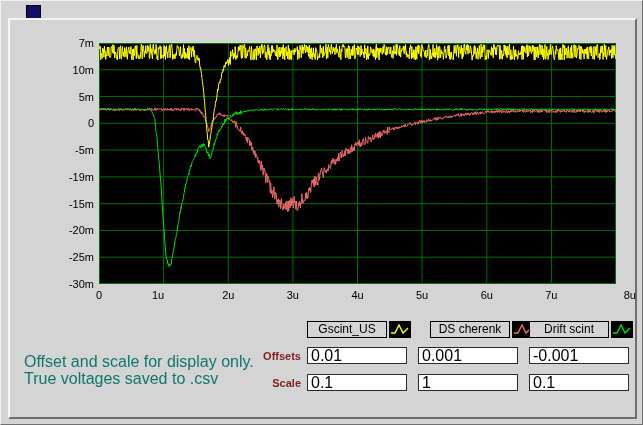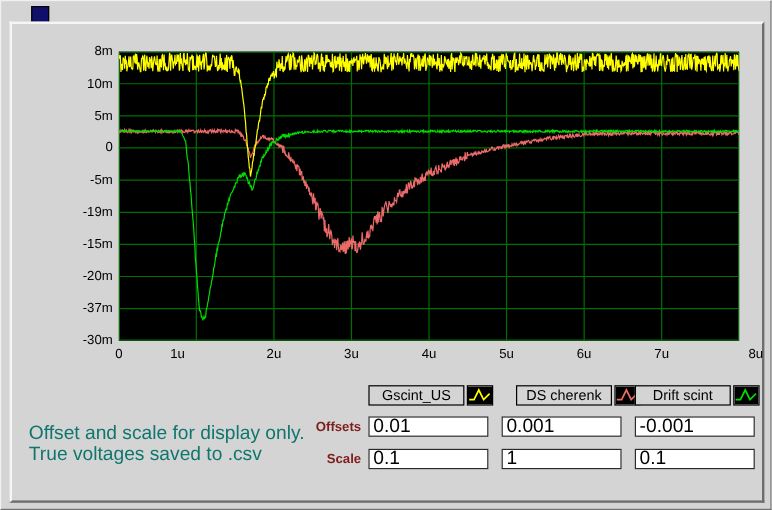--- a/index.html
+++ b/index.html
@@ -33,29 +33,29 @@
 </head>
 <body>
 
 <div class="window">
   <div class="deco-square"></div>
 
   <div class="panel">
 
     <div class="graph">
       <div id="y-labels">
-          <span class="ytick" style="top: 16px;">8m</span>
+          <span class="ytick" style="top: 16px;">7m</span>
           <span class="ytick" style="top: 42.7778px;">10m</span>
           <span class="ytick" style="top: 69.5556px;">5m</span>
           <span class="ytick" style="top: 96.3333px;">0</span>
           <span class="ytick" style="top: 123.111px;">-5m</span>
           <span class="ytick" style="top: 149.889px;">-19m</span>
           <span class="ytick" style="top: 176.667px;">-15m</span>
           <span class="ytick" style="top: 203.444px;">-20m</span>
-          <span class="ytick" style="top: 230.222px;">-37m</span>
+          <span class="ytick" style="top: 230.222px;">-25m</span>
           <span class="ytick" style="top: 257px;">-30m</span>
         </div>
       <svg id="plot-svg" class="plot" viewBox="0 0 517 241" width="517" height="241">
           <line x1="0" y1="0.5" x2="517" y2="0.5" stroke="#007000" stroke-width="1"></line>
           <line x1="0" y1="26.8" x2="517" y2="26.8" stroke="#007000" stroke-width="1"></line>
           <line x1="0" y1="53.6" x2="517" y2="53.6" stroke="#007000" stroke-width="1"></line>
           <line x1="0" y1="80.3" x2="517" y2="80.3" stroke="#007000" stroke-width="1"></line>
           <line x1="0" y1="107.1" x2="517" y2="107.1" stroke="#007000" stroke-width="1"></line>
           <line x1="0" y1="133.9" x2="517" y2="133.9" stroke="#007000" stroke-width="1"></line>
           <line x1="0" y1="160.7" x2="517" y2="160.7" stroke="#007000" stroke-width="1"></line>
@@ -70,21 +70,21 @@
           <line x1="323.1" y1="0" x2="323.1" y2="241" stroke="#007000" stroke-width="1"></line>
           <line x1="387.8" y1="0" x2="387.8" y2="241" stroke="#007000" stroke-width="1"></line>
           <line x1="452.4" y1="0" x2="452.4" y2="241" stroke="#007000" stroke-width="1"></line>
           <line x1="516.5" y1="0" x2="516.5" y2="241" stroke="#007000" stroke-width="1"></line>
           <polyline points="0.0,65.3 0.4,66.0 0.9,67.4 1.3,66.9 1.8,65.4 2.2,66.6 2.7,66.8 3.1,65.4 3.6,65.6 4.0,66.0 4.5,66.7 4.9,65.1 5.4,66.9 5.8,66.4 6.3,65.5 6.7,67.1 7.2,67.5 7.6,67.5 8.1,66.4 8.5,65.1 9.0,66.7 9.4,65.3 9.9,67.0 10.3,65.7 10.8,67.2 11.2,65.6 11.7,65.8 12.1,65.5 12.6,66.7 13.0,66.3 13.5,67.0 13.9,67.5 14.4,66.3 14.8,66.5 15.3,67.7 15.7,66.7 16.2,67.6 16.6,66.3 17.1,65.9 17.5,67.3 18.0,67.0 18.4,66.5 18.9,66.6 19.3,67.3 19.8,65.2 20.2,67.1 20.7,67.5 21.1,65.9 21.6,66.9 22.0,65.5 22.5,67.1 22.9,67.6 23.4,67.4 23.8,66.2 24.3,66.0 24.7,66.0 25.2,67.2 25.6,66.5 26.1,66.4 26.5,65.7 27.0,66.6 27.4,66.5 27.9,65.6 28.3,66.2 28.8,65.3 29.2,66.6 29.7,66.7 30.1,66.2 30.6,67.3 31.0,65.5 31.5,66.1 31.9,66.1 32.4,67.6 32.8,67.4 33.3,65.9 33.7,66.9 34.2,67.3 34.6,65.9 35.1,67.4 35.5,65.5 36.0,67.1 36.4,65.2 36.9,67.1 37.3,67.3 37.8,67.0 38.2,66.2 38.7,65.7 39.1,66.0 39.6,67.0 40.0,66.1 40.5,67.6 40.9,67.4 41.4,66.8 41.8,67.6 42.3,66.5 42.7,67.4 43.2,66.9 43.6,67.0 44.1,66.4 44.5,66.6 45.0,67.6 45.4,66.5 45.9,67.7 46.3,67.5 46.8,66.1 47.2,67.3 47.7,66.8 48.1,66.3 48.6,65.4 49.0,67.2 49.5,66.1 49.9,65.6 50.4,65.4 50.8,65.3 51.3,67.5 51.7,66.1 52.1,65.3 52.6,65.7 53.0,67.4 53.5,66.5 53.9,67.1 54.4,67.2 54.8,67.3 55.3,66.8 55.7,65.1 56.2,67.4 56.6,65.4 57.1,65.8 57.5,67.3 58.0,66.0 58.4,65.1 58.9,66.5 59.3,66.4 59.8,65.7 60.2,66.3 60.7,65.6 61.1,65.8 61.6,65.6 62.0,65.5 62.5,65.7 62.9,67.6 63.4,67.5 63.8,66.6 64.3,66.5 64.7,65.8 65.2,65.9 65.6,67.3 66.1,65.6 66.5,65.2 67.0,67.4 67.4,67.4 67.9,66.6 68.3,65.4 68.8,67.2 69.2,67.1 69.7,66.0 70.1,66.1 70.6,67.2 71.0,66.7 71.5,65.3 71.9,67.4 72.4,65.4 72.8,67.7 73.3,67.3 73.7,67.7 74.2,66.3 74.6,67.7 75.1,66.8 75.5,65.4 76.0,65.7 76.4,65.2 76.9,66.3 77.3,67.3 77.8,65.2 78.2,66.6 78.7,66.1 79.1,67.1 79.6,65.3 80.0,66.6 80.5,67.4 80.9,66.5 81.4,66.1 81.8,67.7 82.3,65.2 82.7,66.4 83.2,65.1 83.6,65.2 84.1,65.1 84.5,66.9 85.0,67.7 85.4,65.1 85.9,66.2 86.3,66.3 86.8,67.2 87.2,65.7 87.7,65.7 88.1,66.4 88.6,67.0 89.0,65.1 89.5,65.8 89.9,67.5 90.4,67.5 90.8,65.9 91.3,66.2 91.7,66.3 92.2,65.5 92.6,67.2 93.1,67.4 93.5,66.9 94.0,66.0 94.4,67.1 94.9,66.4 95.3,67.0 95.8,67.3 96.2,67.5 96.7,67.7 97.1,65.1 97.6,66.1 98.0,66.3 98.5,65.1 98.9,65.5 99.4,67.4 99.8,66.1 100.3,66.8 100.7,68.3 101.2,67.5 101.6,69.8 102.1,68.7 102.5,71.1 103.0,69.5 103.4,70.0 103.8,70.9 104.3,73.2 104.7,74.0 105.2,73.8 105.6,73.6 106.1,75.2 106.5,78.1 107.0,79.2 107.4,80.2 107.9,80.5 108.3,83.3 108.8,83.6 109.2,85.6 109.7,88.6 110.1,87.0 110.6,86.6 111.0,85.1 111.5,84.6 111.9,83.6 112.4,81.1 112.8,79.9 113.3,77.9 113.7,77.6 114.2,77.9 114.6,75.6 115.1,76.5 115.5,75.3 116.0,75.9 116.4,75.1 116.9,73.7 117.3,74.1 117.8,72.9 118.2,71.2 118.7,72.1 119.1,71.3 119.6,71.1 120.0,69.8 120.5,69.9 120.9,72.1 121.4,71.9 121.8,70.6 122.3,72.3 122.7,72.6 123.2,73.0 123.6,72.2 124.1,73.1 124.5,73.4 125.0,71.6 125.4,73.8 125.9,72.5 126.3,73.1 126.8,72.6 127.2,72.0 127.7,73.2 128.1,72.5 128.6,72.4 129.0,74.6 129.5,74.7 129.9,75.9 130.4,76.0 130.8,76.8 131.3,76.9 131.7,77.6 132.2,77.9 132.6,76.6 133.1,77.4 133.5,79.3 134.0,78.0 134.4,79.1 134.9,78.2 135.3,79.9 135.8,77.8 136.2,80.8 136.7,84.4 137.1,78.8 137.6,79.2 138.0,84.2 138.5,83.4 138.9,86.5 139.4,86.7 139.8,86.3 140.3,87.8 140.7,87.8 141.2,88.5 141.6,83.9 142.1,87.5 142.5,90.2 143.0,91.0 143.4,87.6 143.9,91.2 144.3,89.7 144.8,92.4 145.2,90.8 145.7,92.5 146.1,91.7 146.6,93.5 147.0,95.7 147.5,97.9 147.9,94.1 148.4,99.7 148.8,94.0 149.3,95.5 149.7,95.4 150.2,96.2 150.6,103.0 151.1,97.7 151.5,102.2 152.0,101.2 152.4,99.6 152.9,107.1 153.3,106.0 153.8,103.9 154.2,109.7 154.7,107.1 155.1,112.0 155.5,111.1 156.0,108.0 156.4,114.4 156.9,110.7 157.3,112.5 157.8,112.6 158.2,115.5 158.7,114.5 159.1,119.4 159.6,117.4 160.0,120.6 160.5,117.5 160.9,120.2 161.4,125.1 161.8,127.3 162.3,118.0 162.7,124.1 163.2,126.4 163.6,121.9 164.1,132.3 164.5,131.4 165.0,125.0 165.4,127.6 165.9,127.1 166.3,130.9 166.8,140.1 167.2,136.2 167.7,130.4 168.1,132.4 168.6,139.3 169.0,132.9 169.5,135.3 169.9,135.7 170.4,140.1 170.8,137.8 171.3,150.0 171.7,140.1 172.2,148.8 172.6,151.1 173.1,147.3 173.5,154.7 174.0,152.3 174.4,150.6 174.9,143.7 175.3,150.0 175.8,156.3 176.2,151.3 176.7,149.3 177.1,150.3 177.6,154.8 178.0,161.3 178.5,156.9 178.9,159.4 179.4,155.8 179.8,163.8 180.3,158.3 180.7,157.0 181.2,158.0 181.6,165.6 182.1,157.0 182.5,155.5 183.0,162.5 183.4,166.4 183.9,166.0 184.3,166.6 184.8,161.1 185.2,162.4 185.7,165.5 186.1,162.5 186.6,159.1 187.0,166.9 187.5,164.8 187.9,158.0 188.4,166.5 188.8,168.6 189.3,157.9 189.7,168.1 190.2,160.4 190.6,157.5 191.1,164.8 191.5,160.6 192.0,154.6 192.4,163.0 192.9,157.5 193.3,160.2 193.8,155.7 194.2,164.8 194.7,163.5 195.1,153.3 195.6,159.4 196.0,158.2 196.5,158.3 196.9,166.3 197.4,158.1 197.8,165.2 198.3,167.4 198.7,167.3 199.2,164.8 199.6,159.8 200.1,163.0 200.5,158.3 201.0,160.4 201.4,165.0 201.9,159.7 202.3,160.0 202.8,150.6 203.2,155.3 203.7,160.4 204.1,160.5 204.6,159.4 205.0,156.9 205.5,157.6 205.9,157.8 206.4,152.8 206.8,150.0 207.2,155.2 207.7,149.1 208.1,155.8 208.6,152.7 209.0,154.6 209.5,147.8 209.9,145.0 210.4,144.7 210.8,148.0 211.3,145.1 211.7,149.6 212.2,143.0 212.6,139.5 213.1,137.0 213.5,139.8 214.0,136.8 214.4,142.5 214.9,135.7 215.3,144.1 215.8,133.0 216.2,142.3 216.7,137.6 217.1,133.8 217.6,136.6 218.0,141.9 218.5,139.8 218.9,142.2 219.4,130.1 219.8,130.4 220.3,137.3 220.7,133.6 221.2,130.0 221.6,127.9 222.1,126.5 222.5,124.9 223.0,127.2 223.4,129.2 223.9,131.9 224.3,134.7 224.8,129.4 225.2,124.6 225.7,126.7 226.1,127.5 226.6,129.4 227.0,126.9 227.5,129.8 227.9,127.9 228.4,125.8 228.8,127.7 229.3,127.7 229.7,121.5 230.2,123.8 230.6,124.1 231.1,124.6 231.5,125.5 232.0,120.6 232.4,117.6 232.9,121.0 233.3,119.3 233.8,115.4 234.2,115.2 234.7,119.8 235.1,120.0 235.6,121.2 236.0,116.3 236.5,121.4 236.9,119.8 237.4,116.1 237.8,117.8 238.3,118.0 238.7,114.4 239.2,117.7 239.6,110.5 240.1,118.2 240.5,117.2 241.0,111.7 241.4,109.1 241.9,111.1 242.3,114.9 242.8,110.2 243.2,107.7 243.7,109.5 244.1,114.0 244.6,111.6 245.0,113.1 245.5,111.7 245.9,107.6 246.4,113.0 246.8,105.3 247.3,105.5 247.7,107.2 248.2,106.3 248.6,108.6 249.1,111.2 249.5,106.0 250.0,109.8 250.4,107.7 250.9,110.6 251.3,104.5 251.8,106.2 252.2,109.3 252.7,101.7 253.1,104.2 253.6,108.5 254.0,104.9 254.5,107.7 254.9,104.1 255.4,107.7 255.8,100.9 256.3,102.1 256.7,99.7 257.2,101.8 257.6,102.6 258.1,99.2 258.5,99.9 258.9,101.1 259.4,98.9 259.8,102.4 260.3,96.7 260.7,103.4 261.2,101.6 261.6,103.8 262.1,99.4 262.5,102.5 263.0,102.3 263.4,98.3 263.9,96.7 264.3,95.7 264.8,98.6 265.2,101.5 265.7,100.8 266.1,101.3 266.6,94.5 267.0,98.1 267.5,98.3 267.9,98.7 268.4,100.2 268.8,100.3 269.3,93.7 269.7,93.7 270.2,96.0 270.6,95.7 271.1,96.5 271.5,94.2 272.0,99.0 272.4,97.6 272.9,97.0 273.3,94.0 273.8,91.8 274.2,96.6 274.7,95.2 275.1,96.2 275.6,94.3 276.0,91.6 276.5,90.2 276.9,94.4 277.4,91.5 277.8,91.1 278.3,90.6 278.7,94.3 279.2,89.5 279.6,95.3 280.1,89.8 280.5,93.6 281.0,88.2 281.4,95.0 281.9,89.4 282.3,91.6 282.8,93.0 283.2,92.5 283.7,91.1 284.1,87.5 284.6,89.1 285.0,87.2 285.5,89.9 285.9,90.1 286.4,90.3 286.8,88.2 287.3,87.8 287.7,87.7 288.2,91.3 288.6,84.0 289.1,89.0 289.5,88.3 290.0,89.5 290.4,83.8 290.9,86.5 291.3,86.5 291.8,85.9 292.2,86.3 292.7,86.1 293.1,85.9 293.6,84.7 294.0,85.3 294.5,86.7 294.9,84.8 295.4,86.8 295.8,84.7 296.3,85.3 296.7,84.0 297.2,85.2 297.6,83.9 298.1,85.9 298.5,85.2 299.0,85.0 299.4,83.9 299.9,85.6 300.3,83.7 300.8,84.8 301.2,84.3 301.7,85.1 302.1,84.3 302.6,82.7 303.0,82.9 303.5,84.0 303.9,84.0 304.4,82.8 304.8,82.0 305.3,83.8 305.7,83.8 306.2,81.0 306.6,83.3 307.1,83.3 307.5,83.5 308.0,82.8 308.4,82.6 308.9,81.3 309.3,82.1 309.8,81.6 310.2,80.9 310.6,79.7 311.1,80.1 311.5,79.8 312.0,81.9 312.4,82.2 312.9,82.3 313.3,80.9 313.8,81.9 314.2,81.2 314.7,80.9 315.1,79.8 315.6,80.0 316.0,78.8 316.5,81.6 316.9,80.1 317.4,79.3 317.8,79.4 318.3,79.8 318.7,81.2 319.2,78.8 319.6,80.8 320.1,77.9 320.5,77.7 321.0,79.0 321.4,77.6 321.9,80.3 322.3,79.2 322.8,77.4 323.2,80.1 323.7,77.9 324.1,78.7 324.6,79.2 325.0,77.2 325.5,79.6 325.9,78.7 326.4,78.5 326.8,78.9 327.3,79.0 327.7,76.8 328.2,78.0 328.6,78.5 329.1,78.1 329.5,75.9 330.0,77.8 330.4,78.1 330.9,76.7 331.3,76.3 331.8,78.4 332.2,77.3 332.7,77.8 333.1,77.1 333.6,76.9 334.0,76.7 334.5,76.2 334.9,75.3 335.4,74.9 335.8,76.7 336.3,76.3 336.7,74.7 337.2,77.4 337.6,76.8 338.1,74.4 338.5,76.8 339.0,77.0 339.4,74.1 339.9,75.5 340.3,75.3 340.8,74.5 341.2,73.9 341.7,74.2 342.1,75.6 342.6,76.1 343.0,75.2 343.5,76.1 343.9,76.2 344.4,74.0 344.8,74.2 345.3,74.1 345.7,73.5 346.2,74.2 346.6,73.2 347.1,73.5 347.5,73.1 348.0,74.6 348.4,75.0 348.9,73.7 349.3,73.6 349.8,75.0 350.2,73.6 350.7,74.0 351.1,72.7 351.6,74.4 352.0,74.2 352.5,73.0 352.9,74.5 353.4,74.0 353.8,73.1 354.3,73.1 354.7,72.3 355.2,72.5 355.6,72.6 356.1,72.1 356.5,73.3 357.0,71.4 357.4,71.1 357.9,72.5 358.3,71.4 358.8,71.5 359.2,70.8 359.7,72.9 360.1,73.0 360.6,73.6 361.0,73.2 361.5,71.6 361.9,70.5 362.3,73.3 362.8,70.7 363.2,70.9 363.7,71.3 364.1,72.3 364.6,70.9 365.0,72.8 365.5,72.1 365.9,72.0 366.4,69.8 366.8,70.5 367.3,72.1 367.7,70.5 368.2,69.9 368.6,71.6 369.1,71.3 369.5,69.9 370.0,72.2 370.4,72.4 370.9,70.8 371.3,72.0 371.8,70.3 372.2,70.0 372.7,69.6 373.1,69.8 373.6,71.6 374.0,69.8 374.5,71.4 374.9,71.7 375.4,70.9 375.8,68.7 376.3,68.8 376.7,71.2 377.2,70.8 377.6,71.6 378.1,68.7 378.5,68.9 379.0,70.8 379.4,71.0 379.9,71.4 380.3,70.1 380.8,69.2 381.2,68.8 381.7,71.1 382.1,69.3 382.6,70.6 383.0,70.0 383.5,68.8 383.9,70.2 384.4,70.4 384.8,70.9 385.3,70.8 385.7,70.2 386.2,69.6 386.6,68.1 387.1,68.8 387.5,69.9 388.0,67.9 388.4,68.5 388.9,67.5 389.3,69.2 389.8,67.9 390.2,68.9 390.7,69.6 391.1,69.5 391.6,68.8 392.0,68.3 392.5,67.8 392.9,70.1 393.4,67.8 393.8,69.2 394.3,69.4 394.7,69.4 395.2,67.8 395.6,69.7 396.1,68.0 396.5,69.3 397.0,67.8 397.4,68.7 397.9,67.5 398.3,68.9 398.8,69.5 399.2,67.2 399.7,69.0 400.1,69.4 400.6,69.1 401.0,67.3 401.5,68.5 401.9,67.3 402.4,68.5 402.8,69.9 403.3,67.2 403.7,67.5 404.2,68.2 404.6,69.4 405.1,67.8 405.5,68.3 406.0,69.5 406.4,69.6 406.9,68.5 407.3,67.2 407.8,68.7 408.2,70.0 408.7,68.0 409.1,68.8 409.6,67.7 410.0,69.7 410.5,69.8 410.9,68.2 411.4,69.2 411.8,67.3 412.3,66.7 412.7,68.6 413.2,67.1 413.6,67.2 414.0,68.5 414.5,67.5 414.9,69.3 415.4,68.3 415.8,68.0 416.3,67.5 416.7,69.1 417.2,69.5 417.6,68.8 418.1,67.5 418.5,68.5 419.0,68.4 419.4,68.5 419.9,68.4 420.3,66.7 420.8,68.9 421.2,67.3 421.7,67.8 422.1,67.3 422.6,67.4 423.0,67.8 423.5,68.4 423.9,67.0 424.4,69.5 424.8,68.5 425.3,66.6 425.7,66.8 426.2,69.1 426.6,69.0 427.1,69.2 427.5,67.5 428.0,66.4 428.4,68.7 428.9,68.6 429.3,68.6 429.8,67.1 430.2,67.9 430.7,67.6 431.1,66.8 431.6,69.6 432.0,68.3 432.5,69.1 432.9,68.1 433.4,69.5 433.8,66.5 434.3,67.8 434.7,68.7 435.2,66.6 435.6,67.9 436.1,68.1 436.5,68.9 437.0,68.6 437.4,67.8 437.9,68.0 438.3,67.6 438.8,69.6 439.2,67.1 439.7,68.4 440.1,68.1 440.6,69.5 441.0,66.6 441.5,66.7 441.9,69.2 442.4,68.9 442.8,67.3 443.3,69.1 443.7,67.6 444.2,67.3 444.6,66.5 445.1,67.1 445.5,67.1 446.0,67.8 446.4,67.6 446.9,67.0 447.3,69.4 447.8,67.5 448.2,68.1 448.7,68.6 449.1,69.5 449.6,67.0 450.0,68.3 450.5,69.6 450.9,66.9 451.4,67.7 451.8,67.0 452.3,68.3 452.7,69.3 453.2,69.5 453.6,68.6 454.1,67.8 454.5,68.6 455.0,69.0 455.4,69.3 455.9,68.1 456.3,68.2 456.8,69.5 457.2,67.6 457.7,68.0 458.1,69.4 458.6,66.9 459.0,68.0 459.5,66.7 459.9,66.6 460.4,68.4 460.8,68.3 461.3,69.4 461.7,67.7 462.2,69.0 462.6,67.7 463.1,68.1 463.5,68.9 464.0,68.0 464.4,66.7 464.9,67.8 465.3,67.0 465.7,69.0 466.2,68.5 466.6,68.1 467.1,69.5 467.5,68.7 468.0,67.0 468.4,67.8 468.9,67.1 469.3,68.0 469.8,68.9 470.2,67.7 470.7,69.2 471.1,67.3 471.6,67.8 472.0,67.2 472.5,68.4 472.9,69.5 473.4,67.5 473.8,68.6 474.3,67.4 474.7,66.8 475.2,69.5 475.6,67.5 476.1,69.3 476.5,69.2 477.0,68.7 477.4,69.3 477.9,66.8 478.3,68.6 478.8,67.2 479.2,67.5 479.7,66.5 480.1,69.0 480.6,67.1 481.0,69.0 481.5,66.5 481.9,67.6 482.4,67.3 482.8,67.8 483.3,67.0 483.7,69.0 484.2,66.8 484.6,66.5 485.1,69.6 485.5,68.1 486.0,69.2 486.4,68.3 486.9,68.0 487.3,68.9 487.8,68.8 488.2,69.1 488.7,68.8 489.1,67.0 489.6,69.4 490.0,67.7 490.5,69.2 490.9,66.8 491.4,67.5 491.8,69.0 492.3,69.2 492.7,69.5 493.2,69.3 493.6,67.6 494.1,68.4 494.5,69.6 495.0,67.0 495.4,69.4 495.9,68.2 496.3,67.1 496.8,66.9 497.2,67.3 497.7,67.5 498.1,69.1 498.6,67.6 499.0,68.9 499.5,68.8 499.9,66.5 500.4,69.4 500.8,68.2 501.3,66.7 501.7,67.4 502.2,67.4 502.6,69.3 503.1,68.4 503.5,68.0 504.0,68.7 504.4,67.1 504.9,66.5 505.3,68.2 505.8,69.2 506.2,66.8 506.7,69.3 507.1,69.5 507.6,67.3 508.0,68.9 508.5,68.5 508.9,67.1 509.4,67.8 509.8,67.0 510.3,67.4 510.7,69.2 511.2,68.7 511.6,68.5 512.1,68.6 512.5,68.6 513.0,67.4 513.4,67.9 513.9,68.0 514.3,66.6 514.8,67.1 515.2,67.1 515.7,66.8 516.1,66.8 516.6,69.1 517.0,67.0" fill="none" stroke="#ee6a6a" stroke-width="1"></polyline>
           <polyline points="0.0,66.5 0.4,66.2 0.9,66.5 1.3,66.5 1.8,66.7 2.2,66.2 2.7,66.2 3.1,66.3 3.6,65.9 4.0,66.9 4.5,65.9 4.9,66.6 5.4,65.8 5.8,66.2 6.3,65.9 6.7,66.0 7.2,66.3 7.6,66.2 8.1,66.0 8.5,66.4 9.0,65.9 9.4,65.9 9.9,67.0 10.3,67.0 10.8,66.9 11.2,66.0 11.7,66.0 12.1,66.8 12.6,65.8 13.0,66.0 13.5,66.4 13.9,66.1 14.4,65.8 14.8,66.0 15.3,67.0 15.7,65.8 16.2,66.1 16.6,66.5 17.1,66.1 17.5,66.1 18.0,66.6 18.4,66.8 18.9,66.4 19.3,67.0 19.8,66.1 20.2,66.4 20.7,66.7 21.1,66.3 21.6,65.9 22.0,66.0 22.5,66.8 22.9,66.6 23.4,65.9 23.8,66.5 24.3,66.2 24.7,66.9 25.2,66.5 25.6,66.7 26.1,66.7 26.5,66.3 27.0,66.8 27.4,66.2 27.9,67.0 28.3,67.0 28.8,66.6 29.2,65.8 29.7,66.0 30.1,66.1 30.6,66.8 31.0,65.8 31.5,66.2 31.9,66.6 32.4,66.8 32.8,66.6 33.3,66.7 33.7,65.9 34.2,66.0 34.6,66.9 35.1,67.0 35.5,66.8 36.0,66.4 36.4,66.6 36.9,66.7 37.3,66.7 37.8,66.0 38.2,65.9 38.7,66.9 39.1,65.9 39.6,66.2 40.0,66.7 40.5,65.9 40.9,66.1 41.4,65.8 41.8,66.2 42.3,66.2 42.7,66.0 43.2,66.6 43.6,65.9 44.1,66.8 44.5,66.2 45.0,67.0 45.4,66.9 45.9,67.0 46.3,65.9 46.8,66.9 47.2,66.3 47.7,66.6 48.1,66.6 48.6,65.9 49.0,66.2 49.5,66.8 49.9,66.2 50.4,66.9 50.8,65.8 51.3,66.3 51.7,66.6 52.1,67.5 52.6,68.2 53.0,69.2 53.5,70.4 53.9,71.0 54.4,71.9 54.8,73.7 55.3,73.9 55.7,74.6 56.2,79.2 56.6,84.6 57.1,89.2 57.5,90.4 58.0,93.9 58.4,100.7 58.9,106.6 59.3,109.4 59.8,116.4 60.2,118.8 60.7,126.9 61.1,131.8 61.6,137.3 62.0,142.0 62.5,148.4 62.9,156.1 63.4,162.6 63.8,172.1 64.3,176.7 64.7,183.2 65.2,188.8 65.6,195.5 66.1,201.8 66.5,206.9 67.0,213.2 67.4,216.0 67.9,215.9 68.3,217.1 68.8,221.0 69.2,220.8 69.7,222.8 70.1,223.5 70.6,222.1 71.0,220.7 71.5,222.3 71.9,221.7 72.4,221.1 72.8,215.4 73.3,213.9 73.7,212.2 74.2,209.0 74.6,207.6 75.1,203.1 75.5,202.4 76.0,197.9 76.4,195.9 76.9,194.7 77.3,191.5 77.8,189.6 78.2,187.4 78.7,184.6 79.1,180.0 79.6,179.5 80.0,176.5 80.5,172.6 80.9,169.0 81.4,169.7 81.8,164.5 82.3,165.4 82.7,160.6 83.2,159.4 83.6,158.3 84.1,156.2 84.5,154.2 85.0,150.2 85.4,149.8 85.9,144.6 86.3,145.1 86.8,140.6 87.2,140.6 87.7,139.1 88.1,135.5 88.6,133.8 89.0,132.9 89.5,130.7 89.9,132.1 90.4,127.1 90.8,127.4 91.3,124.7 91.7,122.7 92.2,123.7 92.6,120.9 93.1,119.3 93.5,118.3 94.0,117.6 94.4,117.3 94.9,115.9 95.3,115.5 95.8,114.3 96.2,111.8 96.7,113.3 97.1,110.2 97.6,109.4 98.0,109.3 98.5,109.4 98.9,105.6 99.4,104.9 99.8,105.2 100.3,103.2 100.7,104.0 101.2,102.3 101.6,104.8 102.1,104.6 102.5,103.5 103.0,101.0 103.4,103.4 103.8,103.8 104.3,100.5 104.7,103.2 105.2,100.9 105.6,102.8 106.1,103.3 106.5,105.3 107.0,105.0 107.4,106.6 107.9,110.0 108.3,110.0 108.8,108.7 109.2,110.4 109.7,113.2 110.1,111.2 110.6,113.0 111.0,115.8 111.5,114.4 111.9,114.2 112.4,112.3 112.8,110.0 113.3,106.9 113.7,106.5 114.2,106.5 114.6,104.6 115.1,100.0 115.5,102.1 116.0,98.7 116.4,98.9 116.9,96.2 117.3,95.2 117.8,95.4 118.2,90.7 118.7,92.4 119.1,89.6 119.6,87.7 120.0,88.4 120.5,88.4 120.9,86.0 121.4,86.7 121.8,86.2 122.3,84.8 122.7,83.0 123.2,84.0 123.6,82.4 124.1,80.5 124.5,81.9 125.0,80.1 125.4,80.4 125.9,76.4 126.3,78.9 126.8,76.4 127.2,77.5 127.7,74.9 128.1,74.8 128.6,75.7 129.0,75.6 129.5,75.7 129.9,75.5 130.4,76.3 130.8,75.5 131.3,72.3 131.7,72.6 132.2,73.7 132.6,74.0 133.1,73.8 133.5,71.6 134.0,72.7 134.4,72.4 134.9,70.3 135.3,71.9 135.8,71.2 136.2,69.2 136.7,69.1 137.1,70.8 137.6,68.6 138.0,71.5 138.5,69.9 138.9,71.3 139.4,69.5 139.8,70.7 140.3,70.9 140.7,69.1 141.2,71.2 141.6,67.6 142.1,70.8 142.5,69.8 143.0,68.8 143.4,69.2 143.9,68.8 144.3,69.1 144.8,68.3 145.2,69.1 145.7,68.4 146.1,67.9 146.6,68.8 147.0,67.7 147.5,68.5 147.9,68.5 148.4,67.8 148.8,67.1 149.3,67.9 149.7,68.2 150.2,66.8 150.6,67.1 151.1,67.4 151.5,67.3 152.0,67.4 152.4,67.0 152.9,66.5 153.3,68.0 153.8,67.8 154.2,68.0 154.7,67.6 155.1,66.4 155.5,67.2 156.0,66.7 156.4,66.9 156.9,67.1 157.3,66.7 157.8,67.1 158.2,66.8 158.7,67.0 159.1,67.0 159.6,67.3 160.0,67.5 160.5,67.2 160.9,67.2 161.4,67.0 161.8,66.2 162.3,67.3 162.7,65.9 163.2,66.8 163.6,67.1 164.1,67.3 164.5,67.3 165.0,67.1 165.4,65.7 165.9,67.4 166.3,67.0 166.8,66.0 167.2,66.9 167.7,67.2 168.1,67.0 168.6,66.4 169.0,66.4 169.5,67.2 169.9,67.2 170.4,65.8 170.8,65.8 171.3,65.8 171.7,65.6 172.2,65.7 172.6,66.6 173.1,66.9 173.5,67.2 174.0,67.2 174.4,66.0 174.9,65.6 175.3,66.0 175.8,65.7 176.2,65.7 176.7,65.6 177.1,66.0 177.6,66.5 178.0,66.0 178.5,67.2 178.9,65.6 179.4,65.8 179.8,67.0 180.3,66.7 180.7,67.2 181.2,66.5 181.6,66.3 182.1,66.1 182.5,65.9 183.0,65.6 183.4,66.2 183.9,66.4 184.3,65.6 184.8,65.8 185.2,66.3 185.7,66.6 186.1,65.8 186.6,65.7 187.0,66.7 187.5,66.9 187.9,66.8 188.4,66.5 188.8,66.8 189.3,65.7 189.7,67.3 190.2,67.1 190.6,66.4 191.1,67.0 191.5,66.7 192.0,67.0 192.4,65.7 192.9,67.2 193.3,66.1 193.8,65.7 194.2,66.8 194.7,66.8 195.1,67.1 195.6,66.5 196.0,66.5 196.5,66.8 196.9,66.2 197.4,66.8 197.8,66.8 198.3,66.5 198.7,66.7 199.2,66.7 199.6,65.8 200.1,66.6 200.5,65.9 201.0,66.5 201.4,66.4 201.9,65.8 202.3,67.2 202.8,66.3 203.2,66.4 203.7,66.6 204.1,66.7 204.6,66.2 205.0,66.1 205.5,65.7 205.9,66.5 206.4,65.6 206.8,65.7 207.2,65.8 207.7,66.3 208.1,65.8 208.6,67.2 209.0,67.0 209.5,66.1 209.9,65.6 210.4,66.7 210.8,66.6 211.3,66.1 211.7,67.3 212.2,66.6 212.6,66.4 213.1,65.6 213.5,65.6 214.0,66.8 214.4,65.9 214.9,66.7 215.3,66.9 215.8,67.2 216.2,65.9 216.7,66.0 217.1,66.3 217.6,67.1 218.0,66.9 218.5,66.8 218.9,65.9 219.4,66.7 219.8,66.0 220.3,66.4 220.7,66.7 221.2,67.1 221.6,66.5 222.1,66.9 222.5,66.7 223.0,67.2 223.4,66.3 223.9,66.3 224.3,65.9 224.8,66.9 225.2,66.1 225.7,66.1 226.1,66.7 226.6,67.0 227.0,66.3 227.5,66.1 227.9,66.4 228.4,66.8 228.8,66.3 229.3,65.9 229.7,67.1 230.2,67.0 230.6,66.7 231.1,65.7 231.5,66.2 232.0,66.4 232.4,66.2 232.9,67.2 233.3,66.3 233.8,66.4 234.2,67.2 234.7,66.0 235.1,66.1 235.6,67.1 236.0,65.6 236.5,67.3 236.9,66.7 237.4,66.1 237.8,67.2 238.3,65.8 238.7,66.0 239.2,66.3 239.6,66.4 240.1,66.8 240.5,65.7 241.0,67.1 241.4,67.2 241.9,67.0 242.3,65.6 242.8,67.3 243.2,66.0 243.7,66.0 244.1,66.6 244.6,66.0 245.0,66.4 245.5,66.4 245.9,66.0 246.4,66.2 246.8,66.7 247.3,66.1 247.7,66.6 248.2,67.0 248.6,66.1 249.1,66.5 249.5,66.1 250.0,66.9 250.4,67.2 250.9,67.1 251.3,66.7 251.8,65.7 252.2,66.3 252.7,66.2 253.1,65.9 253.6,67.2 254.0,65.6 254.5,66.5 254.9,67.0 255.4,66.9 255.8,66.3 256.3,67.0 256.7,66.5 257.2,66.5 257.6,67.2 258.1,66.2 258.5,66.6 258.9,66.5 259.4,67.1 259.8,65.6 260.3,66.2 260.7,65.7 261.2,66.3 261.6,65.7 262.1,66.6 262.5,66.2 263.0,66.2 263.4,65.8 263.9,66.8 264.3,67.1 264.8,67.2 265.2,67.2 265.7,65.7 266.1,66.7 266.6,66.7 267.0,67.2 267.5,65.9 267.9,67.0 268.4,66.2 268.8,67.2 269.3,65.7 269.7,67.0 270.2,66.0 270.6,65.7 271.1,66.3 271.5,67.0 272.0,66.4 272.4,66.8 272.9,66.1 273.3,66.9 273.8,66.2 274.2,66.8 274.7,65.6 275.1,67.1 275.6,66.6 276.0,67.2 276.5,67.0 276.9,66.0 277.4,66.1 277.8,66.1 278.3,66.6 278.7,65.6 279.2,66.0 279.6,66.2 280.1,66.4 280.5,65.6 281.0,66.6 281.4,67.1 281.9,66.5 282.3,66.5 282.8,65.7 283.2,67.0 283.7,67.2 284.1,67.1 284.6,65.9 285.0,66.8 285.5,66.0 285.9,67.2 286.4,67.0 286.8,66.0 287.3,66.6 287.7,66.1 288.2,65.6 288.6,66.9 289.1,66.2 289.5,66.9 290.0,66.3 290.4,66.8 290.9,65.6 291.3,66.8 291.8,67.0 292.2,66.0 292.7,66.7 293.1,65.8 293.6,67.0 294.0,66.7 294.5,66.7 294.9,66.0 295.4,65.7 295.8,66.5 296.3,65.6 296.7,65.7 297.2,65.7 297.6,66.2 298.1,66.8 298.5,66.9 299.0,65.8 299.4,66.0 299.9,65.6 300.3,65.7 300.8,65.6 301.2,65.9 301.7,65.9 302.1,67.0 302.6,66.9 303.0,66.9 303.5,66.4 303.9,66.9 304.4,66.8 304.8,66.2 305.3,66.3 305.7,66.6 306.2,67.1 306.6,67.0 307.1,67.2 307.5,66.2 308.0,66.1 308.4,66.4 308.9,66.6 309.3,65.9 309.8,66.8 310.2,65.8 310.6,66.8 311.1,66.3 311.5,67.1 312.0,66.5 312.4,66.1 312.9,65.9 313.3,66.7 313.8,66.9 314.2,67.2 314.7,66.9 315.1,66.7 315.6,65.6 316.0,65.7 316.5,65.7 316.9,66.7 317.4,66.5 317.8,66.2 318.3,67.0 318.7,66.1 319.2,65.8 319.6,66.8 320.1,66.3 320.5,66.2 321.0,66.7 321.4,65.7 321.9,65.9 322.3,66.9 322.8,65.7 323.2,66.6 323.7,66.6 324.1,66.1 324.6,66.2 325.0,66.3 325.5,67.2 325.9,66.2 326.4,66.4 326.8,66.2 327.3,66.4 327.7,66.2 328.2,66.0 328.6,65.6 329.1,66.9 329.5,66.1 330.0,67.1 330.4,66.8 330.9,65.9 331.3,66.0 331.8,67.2 332.2,66.9 332.7,66.3 333.1,66.9 333.6,66.2 334.0,66.7 334.5,65.8 334.9,65.9 335.4,66.7 335.8,66.3 336.3,67.1 336.7,66.6 337.2,67.2 337.6,65.7 338.1,65.8 338.5,67.2 339.0,65.8 339.4,66.1 339.9,67.1 340.3,66.1 340.8,67.0 341.2,66.5 341.7,67.1 342.1,66.4 342.6,65.9 343.0,67.2 343.5,66.9 343.9,66.7 344.4,66.7 344.8,67.2 345.3,66.0 345.7,66.8 346.2,66.4 346.6,66.0 347.1,65.9 347.5,67.2 348.0,66.2 348.4,66.1 348.9,66.4 349.3,66.9 349.8,65.9 350.2,66.3 350.7,65.6 351.1,65.8 351.6,66.8 352.0,66.6 352.5,66.7 352.9,67.1 353.4,67.2 353.8,67.2 354.3,66.9 354.7,66.9 355.2,67.2 355.6,65.9 356.1,66.8 356.5,66.1 357.0,65.6 357.4,66.8 357.9,66.5 358.3,65.6 358.8,66.2 359.2,67.3 359.7,66.6 360.1,65.9 360.6,65.8 361.0,66.9 361.5,65.6 361.9,67.1 362.3,65.6 362.8,65.7 363.2,67.1 363.7,66.0 364.1,66.4 364.6,65.7 365.0,66.1 365.5,65.8 365.9,66.6 366.4,66.8 366.8,66.4 367.3,67.2 367.7,66.5 368.2,66.3 368.6,67.1 369.1,67.3 369.5,66.8 370.0,65.8 370.4,66.9 370.9,66.0 371.3,65.8 371.8,66.6 372.2,67.1 372.7,65.9 373.1,67.0 373.6,67.2 374.0,66.6 374.5,67.2 374.9,66.0 375.4,66.4 375.8,66.9 376.3,67.0 376.7,66.6 377.2,67.0 377.6,67.0 378.1,66.4 378.5,67.2 379.0,66.2 379.4,66.4 379.9,67.0 380.3,65.7 380.8,65.8 381.2,66.2 381.7,65.8 382.1,66.5 382.6,66.4 383.0,66.4 383.5,67.1 383.9,67.1 384.4,66.8 384.8,66.3 385.3,65.7 385.7,67.2 386.2,66.8 386.6,66.1 387.1,66.6 387.5,66.1 388.0,66.9 388.4,67.0 388.9,65.9 389.3,67.2 389.8,66.2 390.2,66.2 390.7,66.2 391.1,67.2 391.6,67.0 392.0,66.0 392.5,67.3 392.9,66.1 393.4,65.9 393.8,66.1 394.3,66.5 394.7,66.2 395.2,66.7 395.6,65.6 396.1,65.7 396.5,65.7 397.0,66.6 397.4,67.2 397.9,65.6 398.3,66.5 398.8,65.6 399.2,66.5 399.7,66.6 400.1,67.0 400.6,66.4 401.0,66.1 401.5,65.8 401.9,66.0 402.4,65.6 402.8,65.6 403.3,66.9 403.7,66.2 404.2,67.2 404.6,65.7 405.1,66.1 405.5,66.7 406.0,65.7 406.4,66.9 406.9,66.6 407.3,66.1 407.8,65.7 408.2,67.0 408.7,65.7 409.1,65.8 409.6,66.8 410.0,65.6 410.5,66.4 410.9,65.7 411.4,66.7 411.8,67.1 412.3,65.7 412.7,66.5 413.2,66.3 413.6,67.3 414.0,65.8 414.5,65.7 414.9,66.9 415.4,65.8 415.8,66.7 416.3,66.6 416.7,66.0 417.2,66.0 417.6,66.4 418.1,67.1 418.5,66.1 419.0,67.2 419.4,66.2 419.9,66.2 420.3,66.0 420.8,66.1 421.2,67.2 421.7,66.3 422.1,66.3 422.6,65.7 423.0,65.9 423.5,65.9 423.9,66.6 424.4,65.7 424.8,66.3 425.3,67.1 425.7,65.7 426.2,66.7 426.6,66.8 427.1,66.1 427.5,66.1 428.0,66.4 428.4,66.5 428.9,66.6 429.3,66.4 429.8,66.4 430.2,65.9 430.7,65.7 431.1,66.6 431.6,65.7 432.0,66.1 432.5,65.8 432.9,65.6 433.4,66.9 433.8,66.9 434.3,66.0 434.7,65.8 435.2,66.3 435.6,66.4 436.1,65.9 436.5,66.1 437.0,67.2 437.4,66.2 437.9,67.1 438.3,66.8 438.8,65.9 439.2,66.5 439.7,66.2 440.1,66.9 440.6,67.2 441.0,66.4 441.5,66.0 441.9,65.6 442.4,67.0 442.8,67.0 443.3,66.1 443.7,65.7 444.2,66.4 444.6,67.0 445.1,67.2 445.5,66.5 446.0,67.2 446.4,65.6 446.9,66.4 447.3,66.0 447.8,67.2 448.2,66.2 448.7,67.0 449.1,66.7 449.6,66.8 450.0,66.7 450.5,65.7 450.9,66.7 451.4,67.2 451.8,67.2 452.3,67.1 452.7,66.5 453.2,67.2 453.6,66.1 454.1,66.9 454.5,66.9 455.0,66.1 455.4,66.5 455.9,65.8 456.3,66.7 456.8,66.8 457.2,67.2 457.7,66.5 458.1,66.2 458.6,66.8 459.0,65.8 459.5,66.1 459.9,66.3 460.4,66.6 460.8,66.5 461.3,66.6 461.7,65.8 462.2,66.1 462.6,66.4 463.1,67.2 463.5,66.5 464.0,66.8 464.4,66.8 464.9,66.6 465.3,65.9 465.7,66.7 466.2,66.0 466.6,66.2 467.1,66.0 467.5,66.8 468.0,66.5 468.4,66.5 468.9,66.4 469.3,66.3 469.8,66.3 470.2,65.8 470.7,66.8 471.1,65.8 471.6,66.3 472.0,66.7 472.5,66.4 472.9,65.6 473.4,66.1 473.8,65.9 474.3,67.0 474.7,66.1 475.2,65.8 475.6,67.1 476.1,67.1 476.5,66.4 477.0,66.3 477.4,66.8 477.9,66.5 478.3,66.7 478.8,66.5 479.2,66.3 479.7,65.8 480.1,66.4 480.6,65.9 481.0,66.4 481.5,66.2 481.9,66.8 482.4,66.9 482.8,67.3 483.3,65.9 483.7,66.4 484.2,66.4 484.6,67.0 485.1,65.9 485.5,65.9 486.0,66.0 486.4,67.2 486.9,67.3 487.3,66.8 487.8,65.8 488.2,65.8 488.7,67.2 489.1,66.5 489.6,66.4 490.0,67.1 490.5,67.0 490.9,67.1 491.4,66.0 491.8,66.7 492.3,66.5 492.7,66.9 493.2,66.2 493.6,66.0 494.1,66.8 494.5,66.1 495.0,66.8 495.4,66.0 495.9,66.7 496.3,65.6 496.8,67.1 497.2,67.2 497.7,66.4 498.1,67.2 498.6,67.2 499.0,66.4 499.5,67.1 499.9,66.1 500.4,66.5 500.8,66.8 501.3,65.9 501.7,67.2 502.2,66.8 502.6,67.0 503.1,66.5 503.5,65.8 504.0,66.3 504.4,66.7 504.9,66.9 505.3,65.7 505.8,65.6 506.2,65.8 506.7,66.9 507.1,66.1 507.6,66.1 508.0,66.2 508.5,66.1 508.9,66.4 509.4,67.1 509.8,66.6 510.3,66.8 510.7,67.0 511.2,66.4 511.6,66.6 512.1,65.6 512.5,66.6 513.0,66.0 513.4,66.9 513.9,65.9 514.3,65.7 514.8,66.9 515.2,66.2 515.7,66.4 516.1,66.8 516.6,66.0 517.0,66.7" fill="none" stroke="#00dd00" stroke-width="1"></polyline>
           <polyline points="0.0,4.4 0.4,3.8 0.9,6.0 1.3,3.0 1.8,16.9 2.2,10.3 2.7,12.3 3.1,15.4 3.6,5.0 4.0,5.9 4.5,6.8 4.9,14.2 5.4,3.4 5.8,9.1 6.3,8.2 6.7,16.4 7.2,13.4 7.6,11.9 8.1,8.0 8.5,4.0 9.0,13.0 9.4,11.4 9.9,4.1 10.3,12.3 10.8,14.3 11.2,14.7 11.7,14.1 12.1,4.1 12.6,3.5 13.0,5.7 13.5,9.7 13.9,1.6 14.4,10.6 14.8,2.1 15.3,5.3 15.7,15.0 16.2,11.5 16.6,9.0 17.1,11.1 17.5,13.7 18.0,16.7 18.4,16.6 18.9,6.0 19.3,5.8 19.8,4.2 20.2,5.9 20.7,15.9 21.1,4.0 21.6,2.7 22.0,14.9 22.5,16.2 22.9,8.1 23.4,3.4 23.8,8.5 24.3,13.0 24.7,8.9 25.2,14.2 25.6,4.7 26.1,6.7 26.5,7.4 27.0,13.9 27.4,3.9 27.9,9.4 28.3,16.3 28.8,10.8 29.2,7.0 29.7,4.0 30.1,6.2 30.6,10.3 31.0,10.2 31.5,10.8 31.9,3.3 32.4,15.1 32.8,16.7 33.3,13.1 33.7,6.3 34.2,16.8 34.6,5.9 35.1,12.2 35.5,12.6 36.0,3.2 36.4,2.7 36.9,7.9 37.3,15.6 37.8,2.4 38.2,11.9 38.7,10.8 39.1,15.0 39.6,15.5 40.0,12.4 40.5,15.9 40.9,15.8 41.4,14.5 41.8,8.7 42.3,1.1 42.7,2.3 43.2,15.9 43.6,5.4 44.1,2.5 44.5,5.8 45.0,9.2 45.4,14.2 45.9,8.2 46.3,9.7 46.8,2.6 47.2,10.7 47.7,9.7 48.1,9.8 48.6,2.2 49.0,8.4 49.5,3.6 49.9,3.1 50.4,15.8 50.8,14.4 51.3,1.2 51.7,10.1 52.1,5.5 52.6,10.7 53.0,12.8 53.5,16.1 53.9,2.5 54.4,1.1 54.8,8.4 55.3,7.8 55.7,11.3 56.2,6.5 56.6,10.5 57.1,1.3 57.5,7.1 58.0,15.7 58.4,13.3 58.9,17.0 59.3,4.4 59.8,6.4 60.2,5.5 60.7,4.3 61.1,2.5 61.6,15.6 62.0,3.7 62.5,15.2 62.9,13.5 63.4,12.3 63.8,12.7 64.3,15.4 64.7,10.7 65.2,2.5 65.6,13.3 66.1,3.9 66.5,16.5 67.0,6.1 67.4,2.6 67.9,10.2 68.3,9.6 68.8,15.0 69.2,8.4 69.7,8.6 70.1,4.3 70.6,1.8 71.0,14.9 71.5,10.9 71.9,3.1 72.4,1.2 72.8,1.4 73.3,7.7 73.7,16.5 74.2,11.4 74.6,14.0 75.1,15.7 75.5,11.6 76.0,15.6 76.4,13.8 76.9,10.3 77.3,12.4 77.8,6.6 78.2,2.6 78.7,4.1 79.1,4.0 79.6,3.9 80.0,7.8 80.5,12.7 80.9,11.2 81.4,3.5 81.8,11.5 82.3,15.7 82.7,15.4 83.2,11.2 83.6,14.8 84.1,7.8 84.5,1.6 85.0,13.7 85.4,5.4 85.9,15.8 86.3,9.0 86.8,14.9 87.2,12.6 87.7,10.9 88.1,15.4 88.6,4.9 89.0,14.2 89.5,15.7 89.9,2.7 90.4,16.9 90.8,7.8 91.3,4.4 91.7,5.6 92.2,7.0 92.6,14.2 93.1,4.4 93.5,7.9 94.0,3.0 94.4,4.4 94.9,13.7 95.3,7.0 95.8,13.3 96.2,19.7 96.7,19.9 97.1,15.2 97.6,13.5 98.0,12.4 98.5,16.4 98.9,16.3 99.4,17.5 99.8,14.7 100.3,15.5 100.7,22.3 101.2,25.1 101.6,24.6 102.1,29.1 102.5,30.7 103.0,35.4 103.4,38.5 103.8,41.7 104.3,45.1 104.7,49.3 105.2,55.6 105.6,58.8 106.1,66.9 106.5,69.4 107.0,76.8 107.4,81.1 107.9,88.1 108.3,90.8 108.8,96.9 109.2,97.2 109.7,104.1 110.1,101.9 110.6,99.1 111.0,96.7 111.5,91.8 111.9,90.8 112.4,85.6 112.8,86.0 113.3,80.7 113.7,79.5 114.2,76.8 114.6,72.9 115.1,68.7 115.5,65.3 116.0,64.5 116.4,60.3 116.9,57.8 117.3,57.9 117.8,54.1 118.2,50.5 118.7,46.1 119.1,47.3 119.6,42.1 120.0,40.0 120.5,38.9 120.9,40.1 121.4,36.2 121.8,36.6 122.3,34.7 122.7,30.1 123.2,29.1 123.6,29.7 124.1,26.5 124.5,28.1 125.0,22.5 125.4,22.2 125.9,24.4 126.3,22.4 126.8,19.1 127.2,20.7 127.7,18.8 128.1,19.7 128.6,17.3 129.0,16.3 129.5,22.4 129.9,18.3 130.4,19.9 130.8,14.1 131.3,21.5 131.7,8.4 132.2,12.1 132.6,13.3 133.1,12.9 133.5,6.5 134.0,10.5 134.4,16.2 134.9,10.5 135.3,10.1 135.8,14.5 136.2,3.7 136.7,16.3 137.1,16.6 137.6,12.5 138.0,15.1 138.5,14.5 138.9,9.6 139.4,3.7 139.8,8.1 140.3,7.4 140.7,3.3 141.2,2.0 141.6,4.2 142.1,12.8 142.5,15.6 143.0,1.9 143.4,15.0 143.9,10.9 144.3,3.3 144.8,4.6 145.2,1.2 145.7,1.9 146.1,15.2 146.6,4.8 147.0,8.3 147.5,15.1 147.9,11.3 148.4,12.8 148.8,7.4 149.3,8.1 149.7,8.6 150.2,6.3 150.6,3.6 151.1,9.9 151.5,14.8 152.0,17.1 152.4,3.1 152.9,7.9 153.3,15.4 153.8,15.3 154.2,16.9 154.7,8.9 155.1,6.3 155.5,16.3 156.0,9.9 156.4,5.7 156.9,6.6 157.3,17.0 157.8,3.1 158.2,3.1 158.7,5.8 159.1,12.6 159.6,5.0 160.0,6.8 160.5,10.3 160.9,3.0 161.4,14.8 161.8,9.4 162.3,6.4 162.7,1.2 163.2,1.9 163.6,11.1 164.1,8.8 164.5,9.4 165.0,3.3 165.4,1.9 165.9,4.1 166.3,14.6 166.8,12.3 167.2,9.1 167.7,16.8 168.1,14.9 168.6,5.3 169.0,1.7 169.5,11.9 169.9,4.6 170.4,15.7 170.8,8.0 171.3,16.8 171.7,11.4 172.2,12.8 172.6,2.6 173.1,9.8 173.5,2.6 174.0,8.7 174.4,6.1 174.9,8.5 175.3,7.1 175.8,7.6 176.2,11.5 176.7,12.9 177.1,8.4 177.6,13.5 178.0,1.9 178.5,16.7 178.9,16.3 179.4,9.9 179.8,4.4 180.3,4.1 180.7,14.0 181.2,7.9 181.6,13.2 182.1,4.3 182.5,10.4 183.0,8.3 183.4,4.2 183.9,16.0 184.3,1.5 184.8,12.6 185.2,5.2 185.7,16.8 186.1,9.5 186.6,7.3 187.0,3.6 187.5,12.9 187.9,8.5 188.4,9.8 188.8,16.1 189.3,1.9 189.7,8.5 190.2,16.7 190.6,5.7 191.1,16.2 191.5,15.8 192.0,7.8 192.4,16.9 192.9,7.4 193.3,8.4 193.8,9.4 194.2,6.8 194.7,8.0 195.1,12.0 195.6,5.7 196.0,5.2 196.5,9.2 196.9,6.6 197.4,7.0 197.8,6.5 198.3,3.5 198.7,16.6 199.2,8.7 199.6,7.2 200.1,15.4 200.5,12.7 201.0,2.3 201.4,6.7 201.9,4.4 202.3,14.7 202.8,6.4 203.2,1.8 203.7,8.6 204.1,10.6 204.6,4.0 205.0,6.6 205.5,1.2 205.9,5.0 206.4,10.0 206.8,7.9 207.2,2.2 207.7,5.5 208.1,9.1 208.6,3.8 209.0,3.9 209.5,13.3 209.9,4.4 210.4,2.1 210.8,15.4 211.3,16.0 211.7,5.7 212.2,14.2 212.6,4.7 213.1,16.7 213.5,9.9 214.0,14.0 214.4,4.8 214.9,11.3 215.3,10.8 215.8,15.5 216.2,16.5 216.7,4.6 217.1,6.1 217.6,6.9 218.0,10.2 218.5,17.1 218.9,13.6 219.4,14.5 219.8,14.1 220.3,10.7 220.7,14.9 221.2,1.8 221.6,4.7 222.1,10.4 222.5,5.0 223.0,5.3 223.4,10.5 223.9,14.7 224.3,3.2 224.8,12.9 225.2,11.1 225.7,10.2 226.1,10.3 226.6,5.0 227.0,1.2 227.5,16.0 227.9,7.5 228.4,4.2 228.8,14.8 229.3,1.5 229.7,4.0 230.2,4.5 230.6,8.9 231.1,7.4 231.5,11.4 232.0,3.2 232.4,1.2 232.9,7.6 233.3,10.8 233.8,7.7 234.2,4.0 234.7,8.2 235.1,5.2 235.6,7.5 236.0,11.6 236.5,4.5 236.9,5.9 237.4,1.3 237.8,10.2 238.3,5.9 238.7,7.6 239.2,9.5 239.6,12.0 240.1,14.4 240.5,2.9 241.0,8.5 241.4,11.4 241.9,16.6 242.3,5.9 242.8,8.9 243.2,2.6 243.7,3.4 244.1,1.2 244.6,4.1 245.0,4.1 245.5,3.2 245.9,4.7 246.4,14.9 246.8,12.7 247.3,5.6 247.7,9.7 248.2,14.6 248.6,5.3 249.1,4.6 249.5,2.4 250.0,15.9 250.4,3.4 250.9,5.5 251.3,16.0 251.8,10.5 252.2,11.5 252.7,6.1 253.1,12.6 253.6,3.4 254.0,12.6 254.5,8.3 254.9,2.9 255.4,1.5 255.8,16.0 256.3,14.0 256.7,12.2 257.2,4.9 257.6,6.5 258.1,7.2 258.5,11.2 258.9,2.9 259.4,12.0 259.8,3.4 260.3,4.8 260.7,6.3 261.2,13.5 261.6,7.5 262.1,2.3 262.5,11.8 263.0,5.9 263.4,10.1 263.9,9.4 264.3,8.9 264.8,12.9 265.2,14.9 265.7,1.7 266.1,11.2 266.6,10.5 267.0,5.3 267.5,16.8 267.9,10.5 268.4,15.2 268.8,2.8 269.3,16.3 269.7,10.7 270.2,11.0 270.6,12.5 271.1,11.1 271.5,3.8 272.0,5.2 272.4,7.9 272.9,9.8 273.3,10.5 273.8,6.4 274.2,13.0 274.7,5.9 275.1,14.4 275.6,11.6 276.0,7.4 276.5,16.9 276.9,3.6 277.4,1.3 277.8,14.8 278.3,4.8 278.7,7.7 279.2,5.4 279.6,11.2 280.1,16.9 280.5,7.0 281.0,4.9 281.4,9.4 281.9,4.9 282.3,6.9 282.8,7.6 283.2,11.3 283.7,5.9 284.1,3.2 284.6,9.9 285.0,1.3 285.5,2.1 285.9,4.0 286.4,11.6 286.8,9.0 287.3,12.3 287.7,3.7 288.2,11.4 288.6,5.9 289.1,4.7 289.5,5.4 290.0,3.8 290.4,10.8 290.9,10.3 291.3,10.9 291.8,4.1 292.2,10.5 292.7,14.3 293.1,12.3 293.6,7.6 294.0,15.3 294.5,7.5 294.9,2.4 295.4,9.0 295.8,11.1 296.3,10.9 296.7,7.7 297.2,1.1 297.6,12.3 298.1,1.5 298.5,4.8 299.0,5.0 299.4,10.7 299.9,10.1 300.3,12.9 300.8,2.6 301.2,9.4 301.7,14.2 302.1,6.9 302.6,8.4 303.0,5.5 303.5,6.5 303.9,6.2 304.4,2.9 304.8,8.4 305.3,10.8 305.7,3.4 306.2,7.5 306.6,1.6 307.1,12.0 307.5,8.7 308.0,14.4 308.4,10.9 308.9,11.5 309.3,13.5 309.8,12.0 310.2,15.8 310.6,4.8 311.1,6.1 311.5,1.9 312.0,6.9 312.4,15.6 312.9,3.4 313.3,14.9 313.8,9.9 314.2,13.7 314.7,6.7 315.1,16.2 315.6,11.2 316.0,6.9 316.5,16.9 316.9,3.7 317.4,11.0 317.8,16.3 318.3,3.5 318.7,9.0 319.2,1.8 319.6,10.9 320.1,3.0 320.5,2.7 321.0,5.2 321.4,13.0 321.9,10.6 322.3,14.5 322.8,1.4 323.2,4.3 323.7,4.0 324.1,7.8 324.6,7.8 325.0,8.2 325.5,9.3 325.9,13.6 326.4,7.0 326.8,14.4 327.3,13.6 327.7,14.8 328.2,7.0 328.6,13.0 329.1,4.6 329.5,1.8 330.0,1.4 330.4,17.1 330.9,14.6 331.3,6.2 331.8,15.6 332.2,12.8 332.7,15.7 333.1,10.3 333.6,12.3 334.0,1.5 334.5,13.6 334.9,9.4 335.4,14.3 335.8,5.3 336.3,14.7 336.7,9.4 337.2,12.1 337.6,1.7 338.1,10.4 338.5,17.1 339.0,3.7 339.4,4.3 339.9,15.2 340.3,3.1 340.8,3.3 341.2,11.6 341.7,14.7 342.1,6.8 342.6,10.9 343.0,9.1 343.5,9.2 343.9,10.8 344.4,16.3 344.8,12.2 345.3,5.7 345.7,2.9 346.2,8.9 346.6,6.7 347.1,15.2 347.5,12.4 348.0,11.6 348.4,5.2 348.9,3.5 349.3,2.1 349.8,12.8 350.2,2.4 350.7,16.2 351.1,9.0 351.6,16.5 352.0,14.1 352.5,8.9 352.9,14.7 353.4,15.6 353.8,15.2 354.3,16.8 354.7,10.5 355.2,2.5 355.6,10.4 356.1,10.1 356.5,5.7 357.0,2.1 357.4,13.3 357.9,6.3 358.3,4.3 358.8,1.6 359.2,4.5 359.7,14.5 360.1,3.7 360.6,4.4 361.0,7.1 361.5,10.7 361.9,5.6 362.3,2.2 362.8,12.2 363.2,16.0 363.7,5.0 364.1,13.5 364.6,9.6 365.0,1.2 365.5,1.3 365.9,8.8 366.4,9.3 366.8,11.3 367.3,2.4 367.7,7.0 368.2,1.3 368.6,7.0 369.1,11.1 369.5,2.1 370.0,7.4 370.4,9.2 370.9,10.0 371.3,2.8 371.8,4.7 372.2,6.1 372.7,12.3 373.1,17.1 373.6,12.5 374.0,13.4 374.5,12.0 374.9,4.6 375.4,2.4 375.8,11.2 376.3,3.6 376.7,6.9 377.2,15.6 377.6,9.4 378.1,9.6 378.5,4.9 379.0,16.3 379.4,11.2 379.9,7.7 380.3,2.5 380.8,12.0 381.2,15.7 381.7,14.1 382.1,1.2 382.6,11.6 383.0,14.1 383.5,4.1 383.9,9.4 384.4,1.7 384.8,3.0 385.3,6.9 385.7,1.9 386.2,17.0 386.6,14.6 387.1,12.6 387.5,16.3 388.0,7.3 388.4,6.9 388.9,8.3 389.3,15.6 389.8,6.8 390.2,7.0 390.7,8.7 391.1,9.9 391.6,9.9 392.0,12.2 392.5,3.6 392.9,12.5 393.4,9.9 393.8,5.0 394.3,14.9 394.7,1.1 395.2,2.2 395.6,6.2 396.1,5.2 396.5,11.4 397.0,4.2 397.4,12.1 397.9,4.3 398.3,2.9 398.8,2.1 399.2,3.1 399.7,2.4 400.1,2.1 400.6,16.2 401.0,2.4 401.5,7.9 401.9,15.8 402.4,7.2 402.8,7.7 403.3,16.3 403.7,12.0 404.2,11.3 404.6,12.6 405.1,1.9 405.5,7.6 406.0,2.1 406.4,11.3 406.9,3.0 407.3,13.6 407.8,4.8 408.2,14.8 408.7,3.3 409.1,8.8 409.6,11.8 410.0,3.7 410.5,1.3 410.9,11.1 411.4,16.7 411.8,6.7 412.3,12.0 412.7,16.5 413.2,13.8 413.6,15.9 414.0,10.1 414.5,3.2 414.9,7.3 415.4,17.0 415.8,7.2 416.3,13.5 416.7,6.7 417.2,13.2 417.6,11.3 418.1,11.4 418.5,16.3 419.0,15.3 419.4,7.7 419.9,11.1 420.3,12.0 420.8,10.4 421.2,11.9 421.7,8.8 422.1,11.0 422.6,3.2 423.0,16.5 423.5,2.5 423.9,11.2 424.4,16.3 424.8,3.1 425.3,8.6 425.7,4.1 426.2,7.5 426.6,8.7 427.1,10.3 427.5,2.3 428.0,1.6 428.4,14.0 428.9,2.3 429.3,12.9 429.8,11.9 430.2,3.1 430.7,2.9 431.1,8.6 431.6,3.6 432.0,8.6 432.5,10.6 432.9,8.0 433.4,2.1 433.8,8.3 434.3,3.9 434.7,2.8 435.2,17.1 435.6,4.3 436.1,16.9 436.5,6.6 437.0,3.9 437.4,13.8 437.9,12.1 438.3,3.8 438.8,12.3 439.2,15.0 439.7,8.0 440.1,3.8 440.6,1.4 441.0,11.7 441.5,5.5 441.9,1.8 442.4,11.5 442.8,8.1 443.3,2.5 443.7,13.9 444.2,5.7 444.6,16.6 445.1,15.0 445.5,10.5 446.0,1.4 446.4,16.3 446.9,15.8 447.3,11.1 447.8,3.3 448.2,12.5 448.7,10.5 449.1,16.6 449.6,11.7 450.0,6.6 450.5,11.8 450.9,7.0 451.4,1.4 451.8,11.3 452.3,11.6 452.7,7.8 453.2,4.6 453.6,2.9 454.1,5.6 454.5,12.2 455.0,15.1 455.4,16.7 455.9,13.7 456.3,7.6 456.8,11.2 457.2,2.6 457.7,6.9 458.1,7.6 458.6,6.6 459.0,6.6 459.5,12.0 459.9,16.8 460.4,15.0 460.8,5.7 461.3,16.8 461.7,4.8 462.2,16.2 462.6,11.0 463.1,16.7 463.5,5.4 464.0,1.3 464.4,4.7 464.9,2.3 465.3,17.0 465.7,2.8 466.2,11.8 466.6,10.8 467.1,5.0 467.5,5.7 468.0,15.2 468.4,10.9 468.9,6.7 469.3,2.8 469.8,14.8 470.2,15.2 470.7,13.2 471.1,7.6 471.6,4.5 472.0,15.4 472.5,2.1 472.9,14.4 473.4,10.5 473.8,15.2 474.3,2.7 474.7,3.5 475.2,1.6 475.6,9.6 476.1,14.1 476.5,2.6 477.0,2.4 477.4,15.1 477.9,12.6 478.3,7.8 478.8,5.0 479.2,5.0 479.7,5.5 480.1,2.2 480.6,15.8 481.0,4.8 481.5,3.4 481.9,16.7 482.4,3.6 482.8,5.0 483.3,10.4 483.7,6.4 484.2,7.6 484.6,8.8 485.1,15.9 485.5,6.5 486.0,6.2 486.4,10.4 486.9,5.9 487.3,11.2 487.8,4.5 488.2,15.5 488.7,3.9 489.1,15.1 489.6,16.1 490.0,7.8 490.5,5.9 490.9,3.8 491.4,9.7 491.8,3.1 492.3,13.0 492.7,4.2 493.2,12.4 493.6,14.8 494.1,16.2 494.5,11.3 495.0,3.2 495.4,16.4 495.9,9.4 496.3,9.6 496.8,3.5 497.2,12.4 497.7,3.2 498.1,1.5 498.6,1.8 499.0,14.6 499.5,14.0 499.9,13.5 500.4,10.3 500.8,16.7 501.3,13.6 501.7,4.1 502.2,2.9 502.6,9.7 503.1,8.9 503.5,2.9 504.0,16.5 504.4,9.6 504.9,12.4 505.3,1.2 505.8,7.6 506.2,14.0 506.7,2.6 507.1,11.5 507.6,16.5 508.0,12.9 508.5,11.8 508.9,6.7 509.4,6.0 509.8,3.8 510.3,12.4 510.7,6.9 511.2,7.3 511.6,10.0 512.1,6.6 512.5,15.5 513.0,2.4 513.4,3.4 513.9,14.8 514.3,10.6 514.8,2.4 515.2,12.1 515.7,2.8 516.1,10.6 516.6,13.8 517.0,16.3" fill="none" stroke="#ffff00" stroke-width="1"></polyline>
         </svg>
       <div id="x-labels">
           <span class="xtick" style="left: 69px;">0</span>
-          <span class="xtick" style="left: 118px;">1u</span>
+          <span class="xtick" style="left: 128px;">1u</span>
           <span class="xtick" style="left: 198.25px; text-align: center;">2u</span>
           <span class="xtick" style="left: 262.875px;">3u</span>
           <span class="xtick" style="left: 327.5px;">4u</span>
           <span class="xtick" style="left: 392.125px;">5u</span>
           <span class="xtick" style="left: 456.75px;">6u</span>
           <span class="xtick" style="left: 521.375px;">7u</span>
           <span class="xtick" style="left: 586px; text-align: right;">8u</span>
         </div>
     </div>
 

